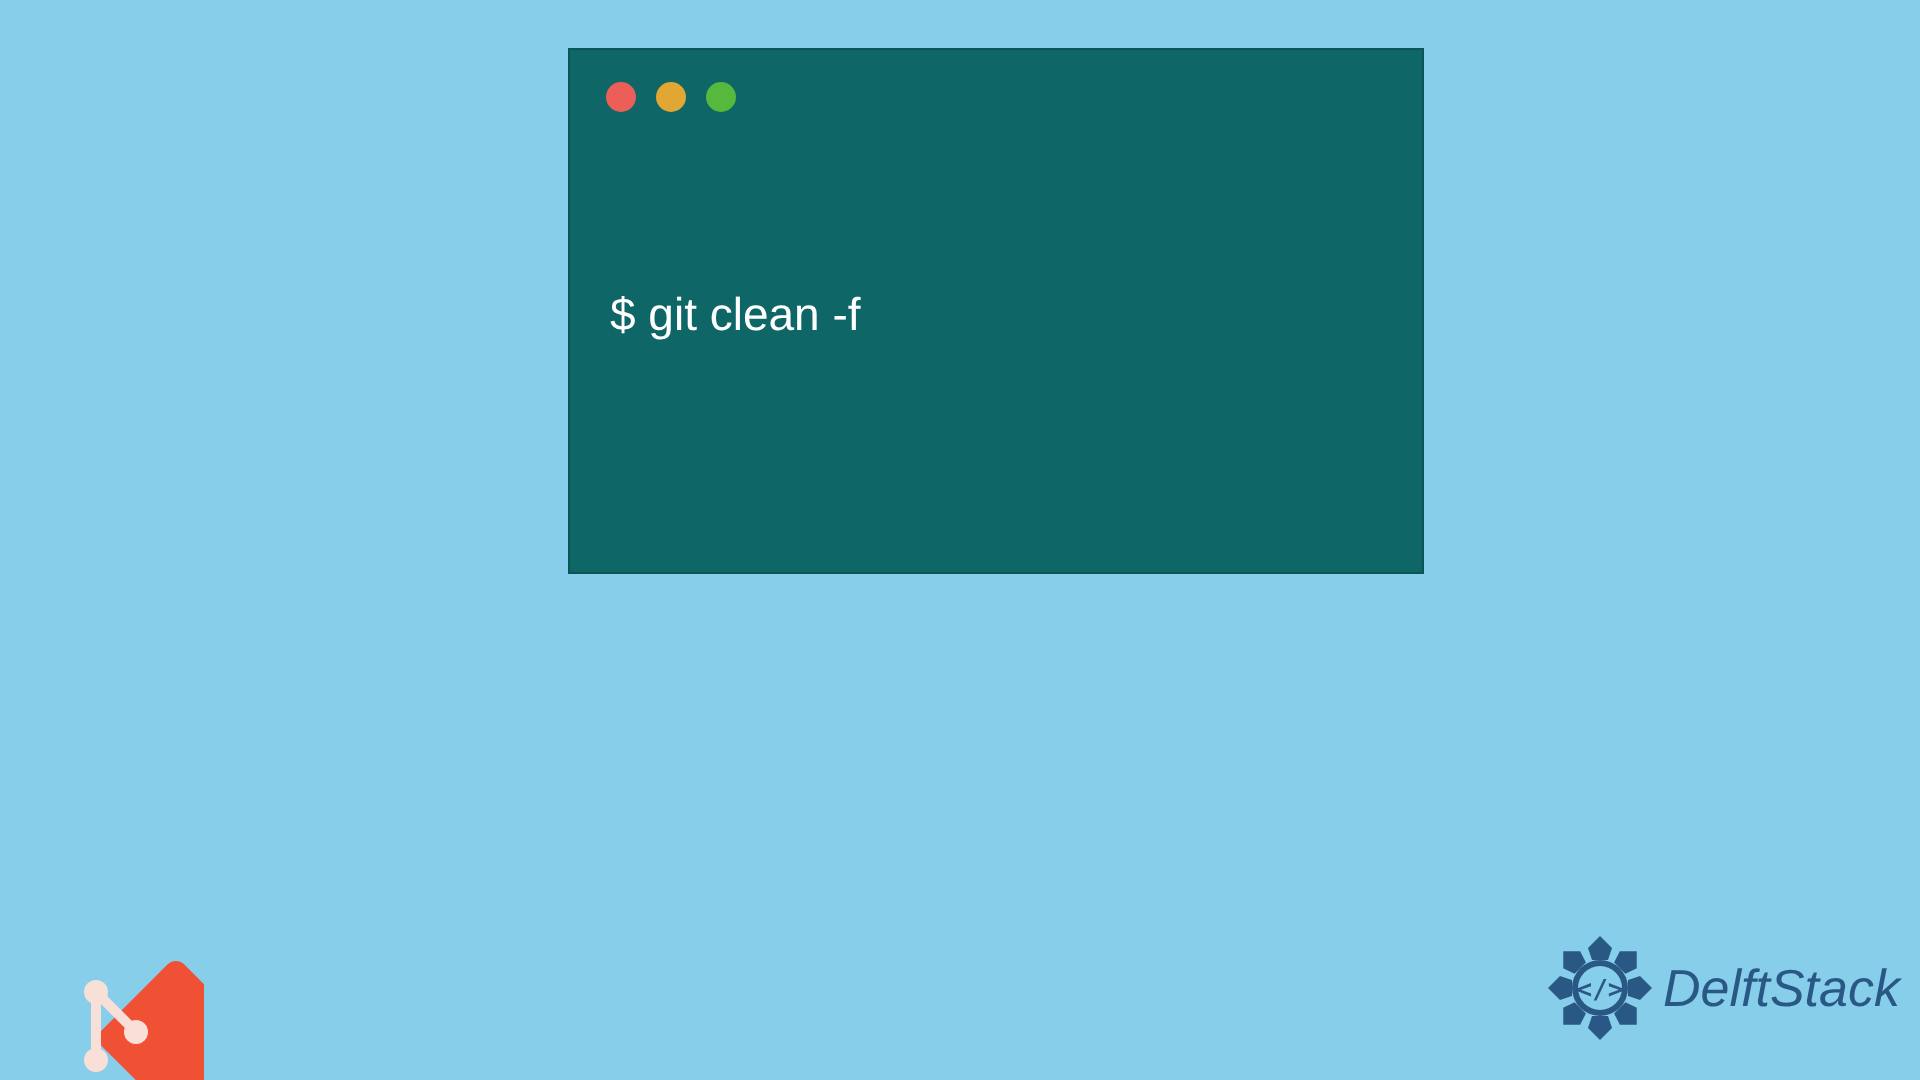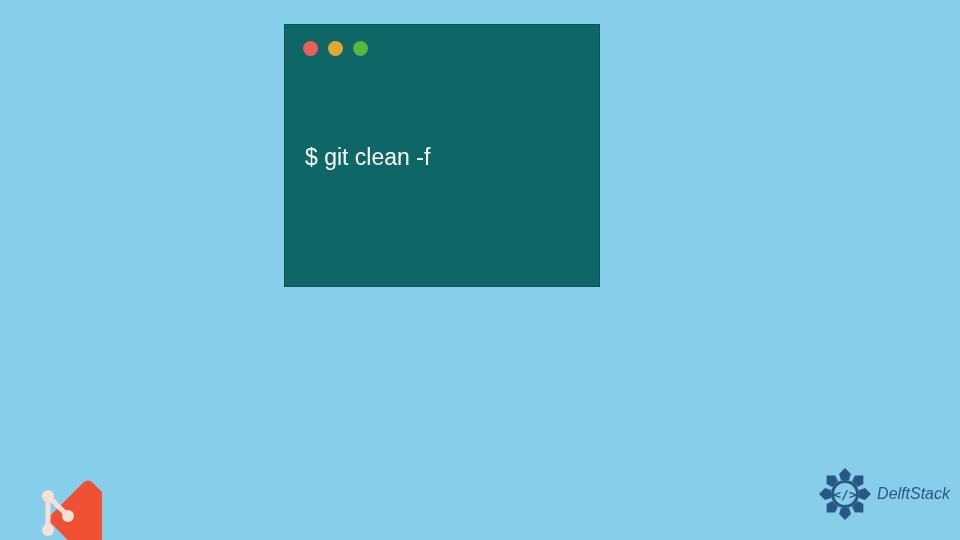--- a/index.html
+++ b/index.html
@@ -8,21 +8,21 @@
       height: 540px;
       background: #87ceeb;
       position: relative;
       font-family: Arial, sans-serif;
       overflow: hidden;
     }
     .terminal {
       position: absolute;
       left: 284px;
       top: 24px;
-      width: 316px;
+      width: 428px;
       height: 263px;
       background: #0f6666;
       border: 1px solid #0a5555;
     }
     .titlebar {
       display: flex;
       align-items: center;
       gap: 10px;
       padding: 16px 18px 0 18px;
     }
@@ -53,21 +53,21 @@
       bottom: 18px;
       display: flex;
       align-items: center;
       gap: 4px;
     }
     .delft-badge {
       width: 56px;
       height: 56px;
     }
     .delft-text {
-      font-size: 16px;
+      font-size: 26px;
       font-style: italic;
       color: #2a5885;
       font-weight: 500;
     }
   </style>
 </head>
 <body>
 
 <div class="terminal">
   <div class="titlebar">

